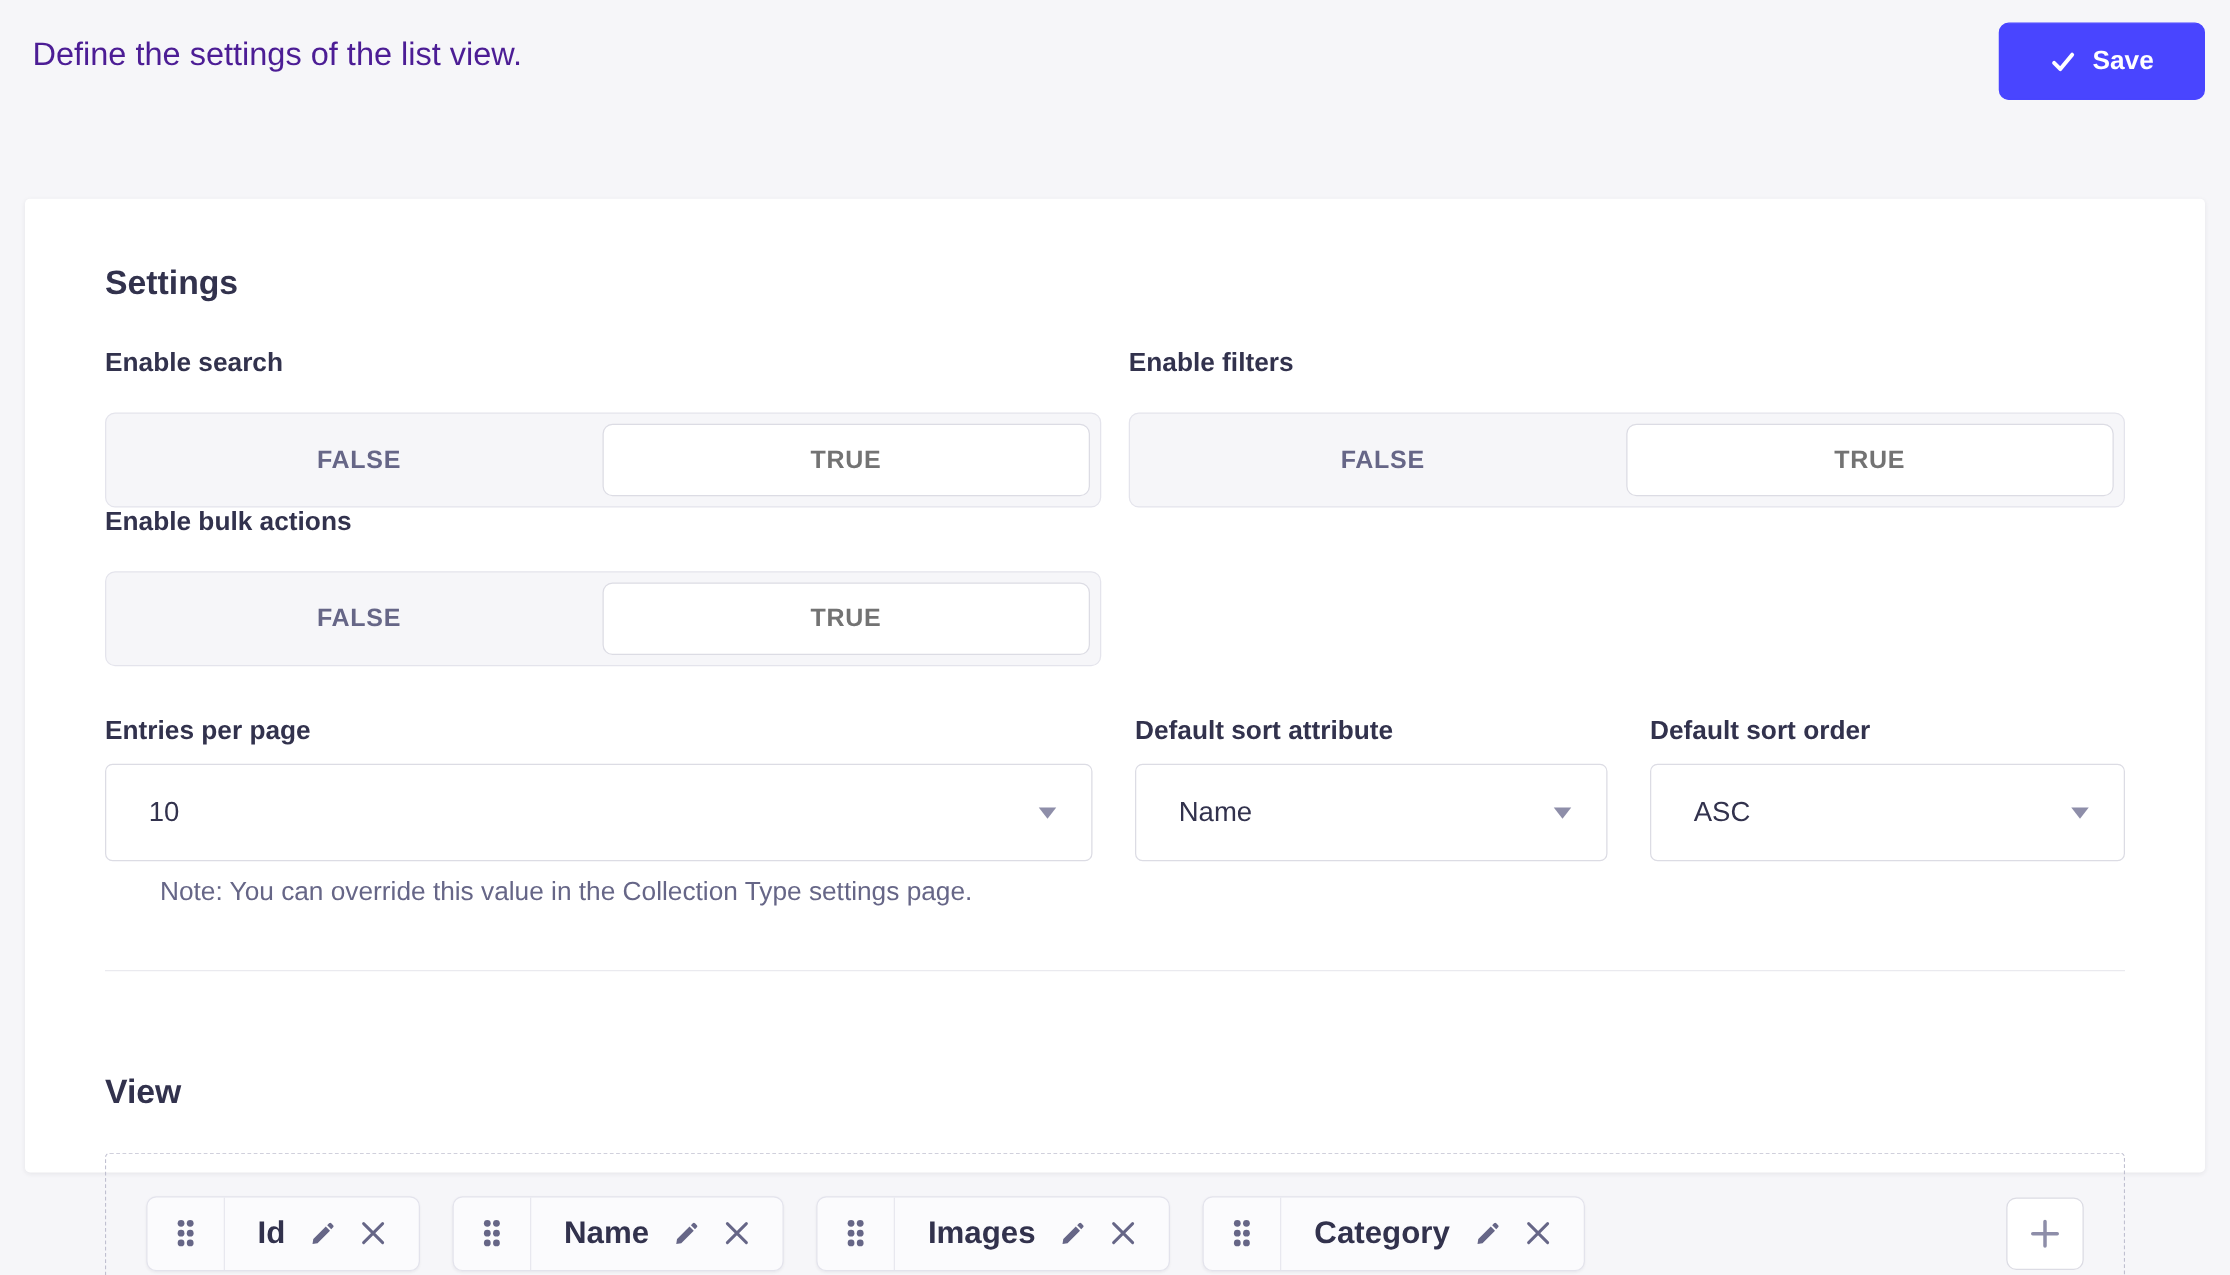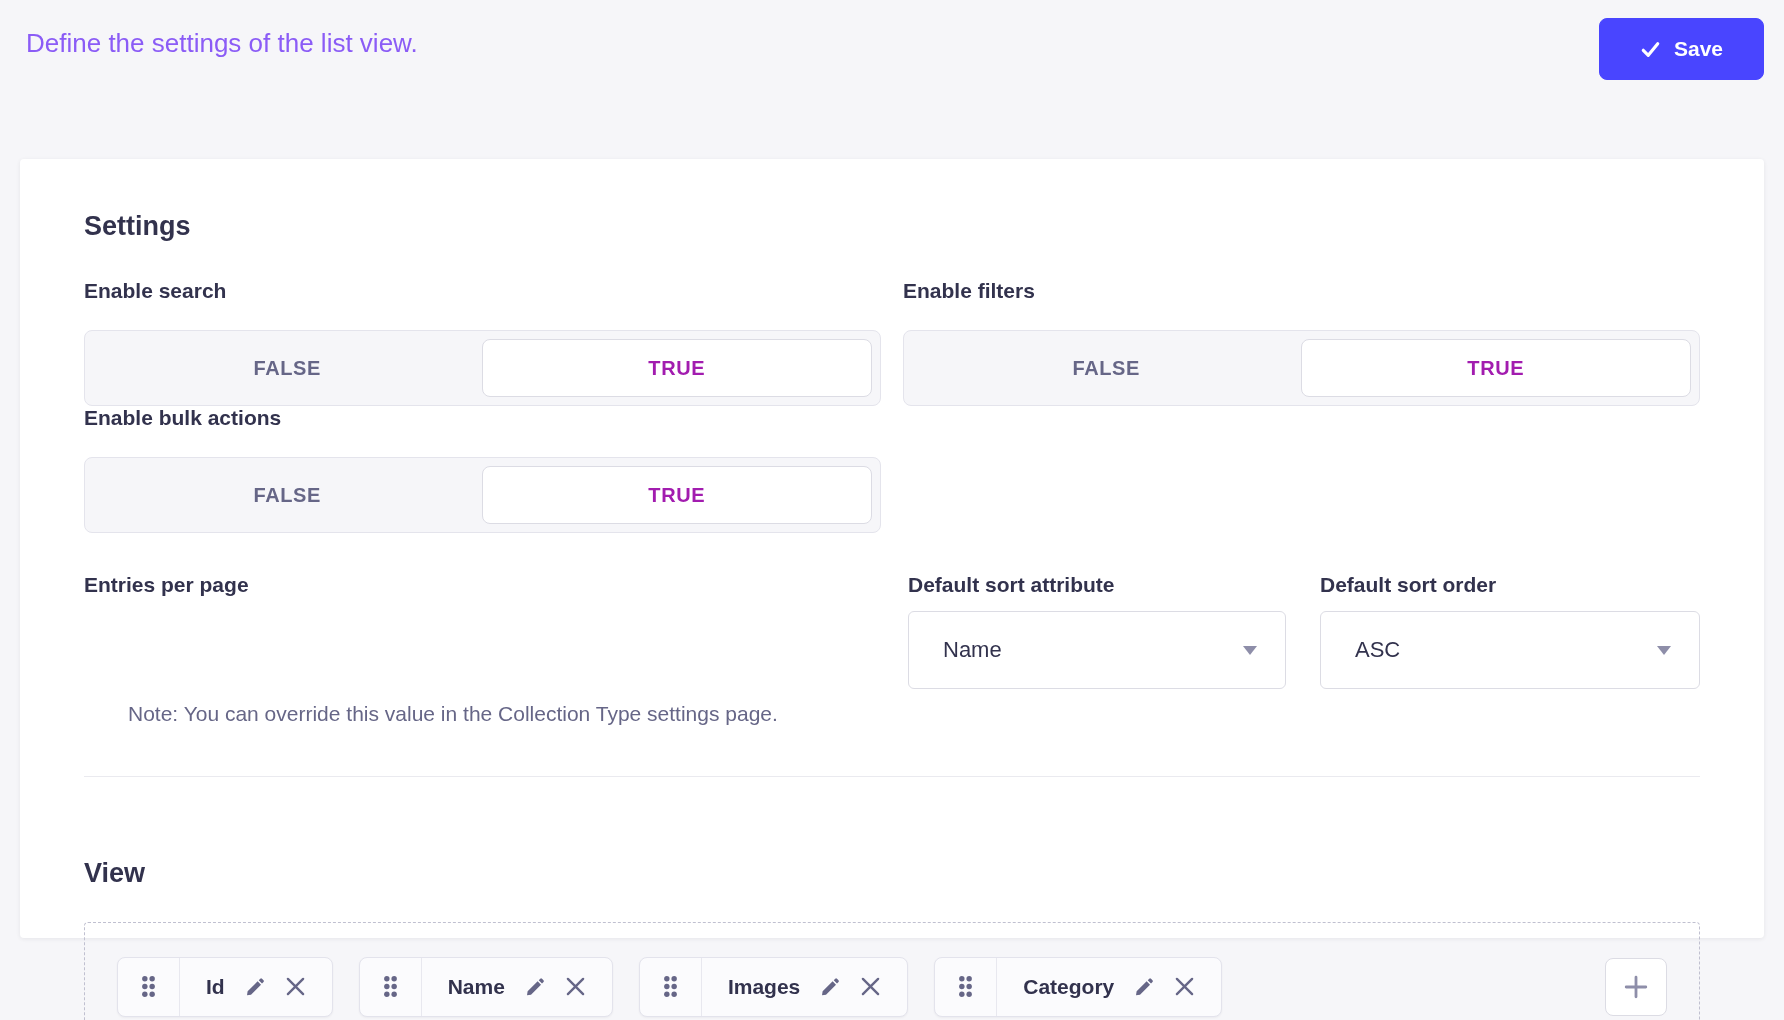--- a/index.html
+++ b/index.html
@@ -10,21 +10,21 @@
     color:#32324d;
     overflow:hidden;
   }
   
   .header { position:relative; padding:16px 26px 0 26px; }
   .page-title {
     font-size:52px; font-weight:700; letter-spacing:-0.5px;
     color:#32324d; line-height:1.18;
   }
   .page-subtitle {
-    margin-top:12px; font-size:26px; color:#8b5cf6; line-height:1.2;
+    margin-top:12px; font-size:26px; color:#4c1d95; line-height:1.2;
   }
   .save-btn {
     position:absolute; top:18px; right:20px;
     width:165px; height:62px;
     background:#4945ff; border:1px solid #4945ff; border-radius:8px;
     display:flex; align-items:center; justify-content:center; gap:13px;
     color:#ffffff; font-size:21px; font-weight:700; cursor:pointer;
     font-family:"Liberation Sans", sans-serif;
     margin-left:42px;
   }
@@ -51,21 +51,21 @@
     margin-top:27px; height:76px;
     background:#f6f6f9; border:1px solid #e4e4ec; border-radius:8px;
     display:flex; align-items:stretch; padding:8px;
   }
   .toggle-opt {
     flex:1; display:flex; align-items:center; justify-content:center;
     font-size:20px; font-weight:700; letter-spacing:0.6px;
     color:#666687; cursor:pointer; border-radius:8px;
   }
   .toggle-opt.selected {
-    background:#ffffff; border:1px solid #dcdce4; color:#a21caf;
+    background:#ffffff; border:1px solid #dcdce4; color:#737373;
   }
   
   .select-row {
     margin-top:40px;
     display:grid; grid-template-columns:790px 378px 1fr; column-gap:34px;
   }
   .select-box {
     position:relative; margin-top:13px; height:78px;
     background:#ffffff; border:1px solid #dcdce4; border-radius:6px;
     display:flex; align-items:center; padding:0 56px 0 34px;
@@ -91,21 +91,21 @@
     background:#fbfbfd; border:1px solid #e3e3ec; border-radius:8px;
     box-shadow:0 1px 2px rgba(33,33,52,0.05);
   }
   .chip-handle {
     width:62px; display:flex; align-items:center; justify-content:center;
     border-right:1px solid #e8e8ef; color:#666687; cursor:grab;
   }
   .chip-body {
     display:flex; align-items:center; padding:0 26px; gap:20px;
   }
-  .chip-label { font-size:21px; font-weight:700; color:#32324d; }
+  .chip-label { font-size:25px; font-weight:700; color:#32324d; }
   .icon-btn {
     background:none; border:none; padding:0; cursor:pointer;
     display:flex; align-items:center; color:#666687;
   }
   .add-btn {
     margin-left:auto;
     width:62px; height:58px; flex:0 0 auto;
     background:#ffffff; border:1px solid #dcdce4; border-radius:8px;
     display:flex; align-items:center; justify-content:center;
     color:#8e8ea9; cursor:pointer;
@@ -154,20 +154,24 @@
         <div class="toggle-opt">FALSE</div>
         <div class="toggle-opt selected">TRUE</div>
       </div>
     </div>
   </div>
 
   <div class="select-row">
 
     <div>
       <div class="field-label">Entries per page</div>
+      <div class="select-box">
+        <span>10</span>
+        <span class="select-caret"></span>
+      </div>
     </div>
 
     <div>
       <div class="field-label">Default sort attribute</div>
       <div class="select-box">
         <span>Name</span>
         <span class="select-caret"></span>
       </div>
     </div>
 

